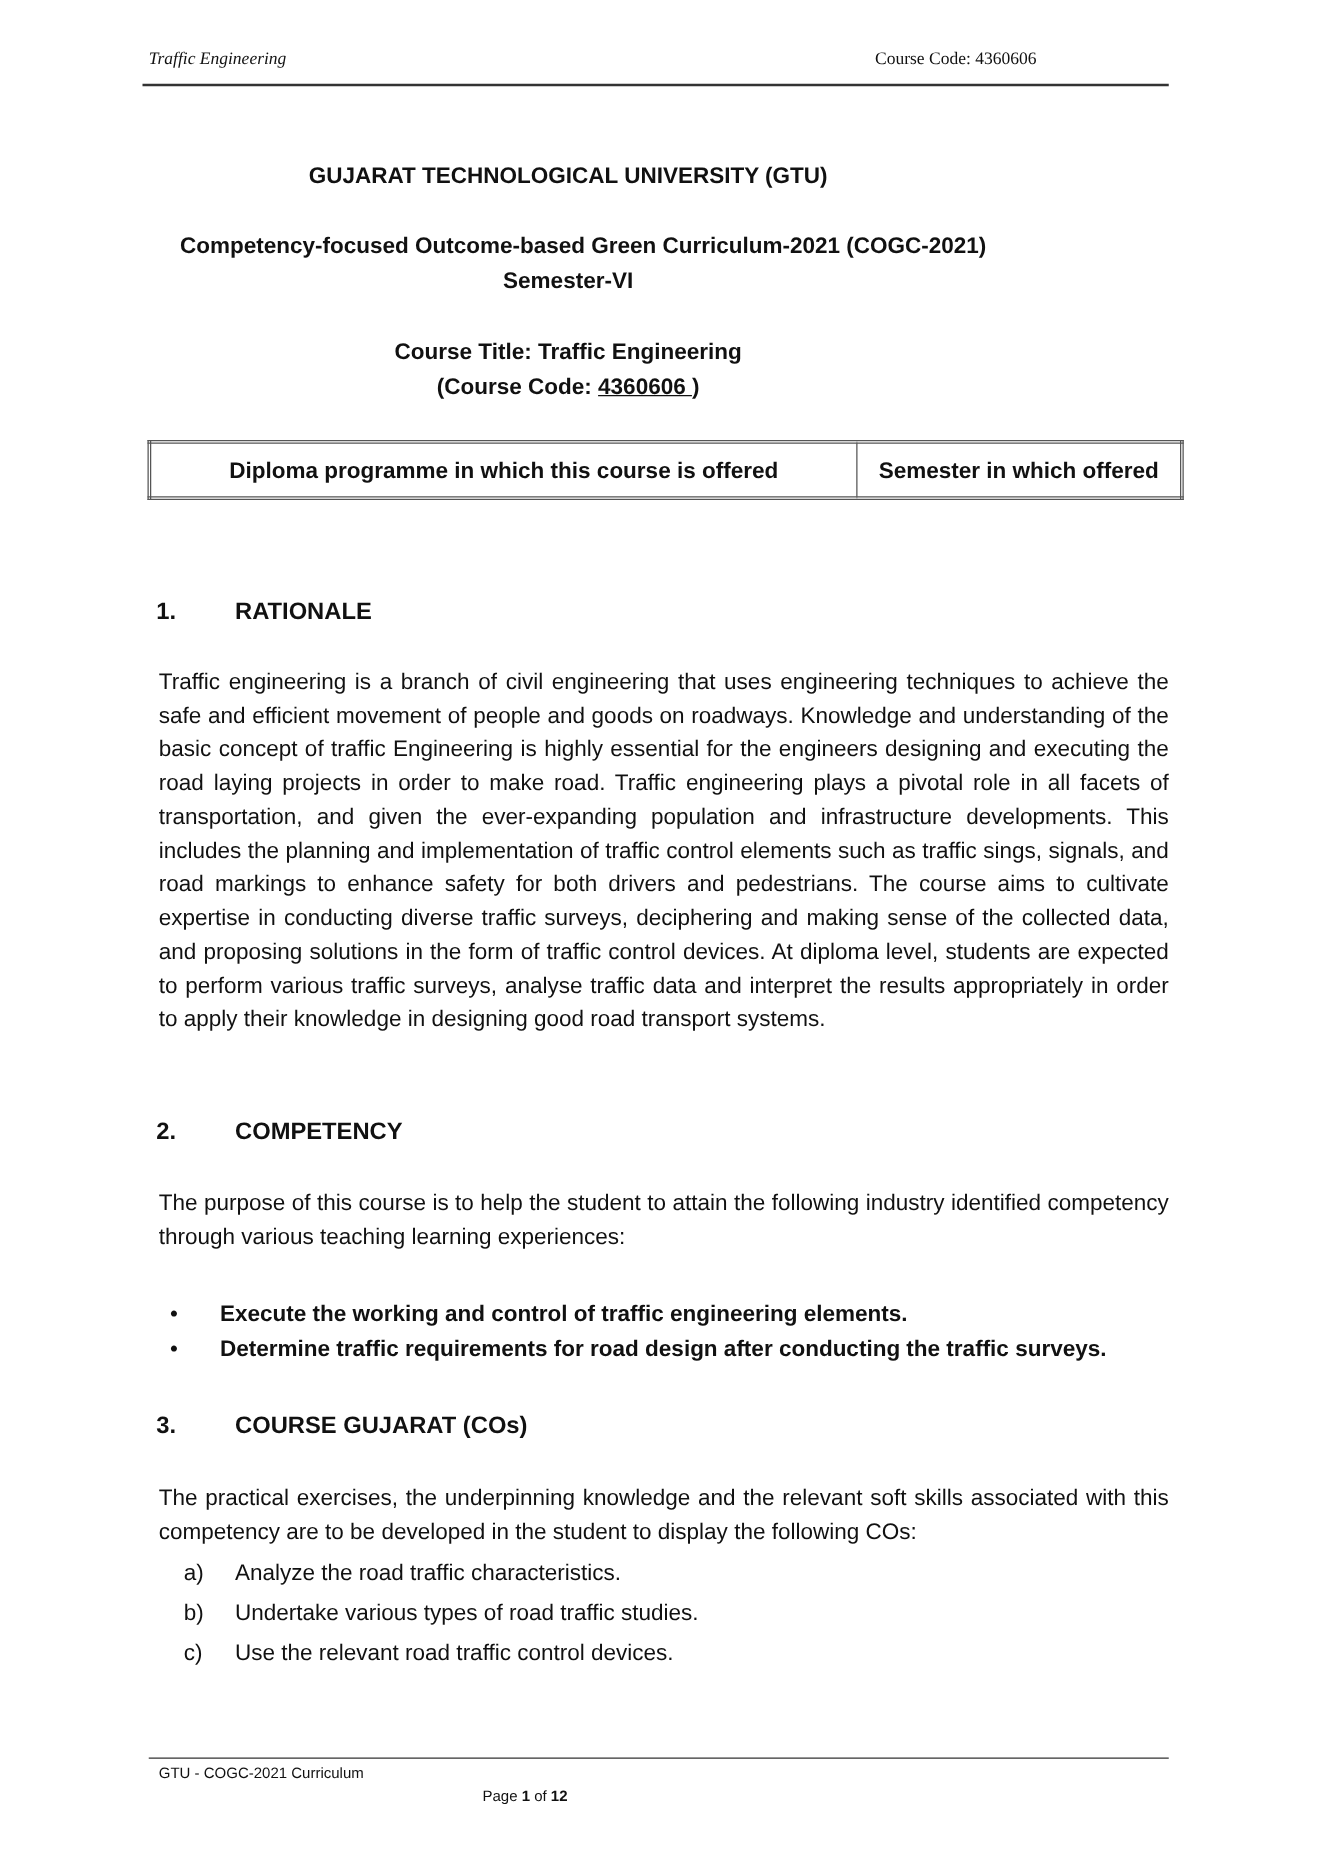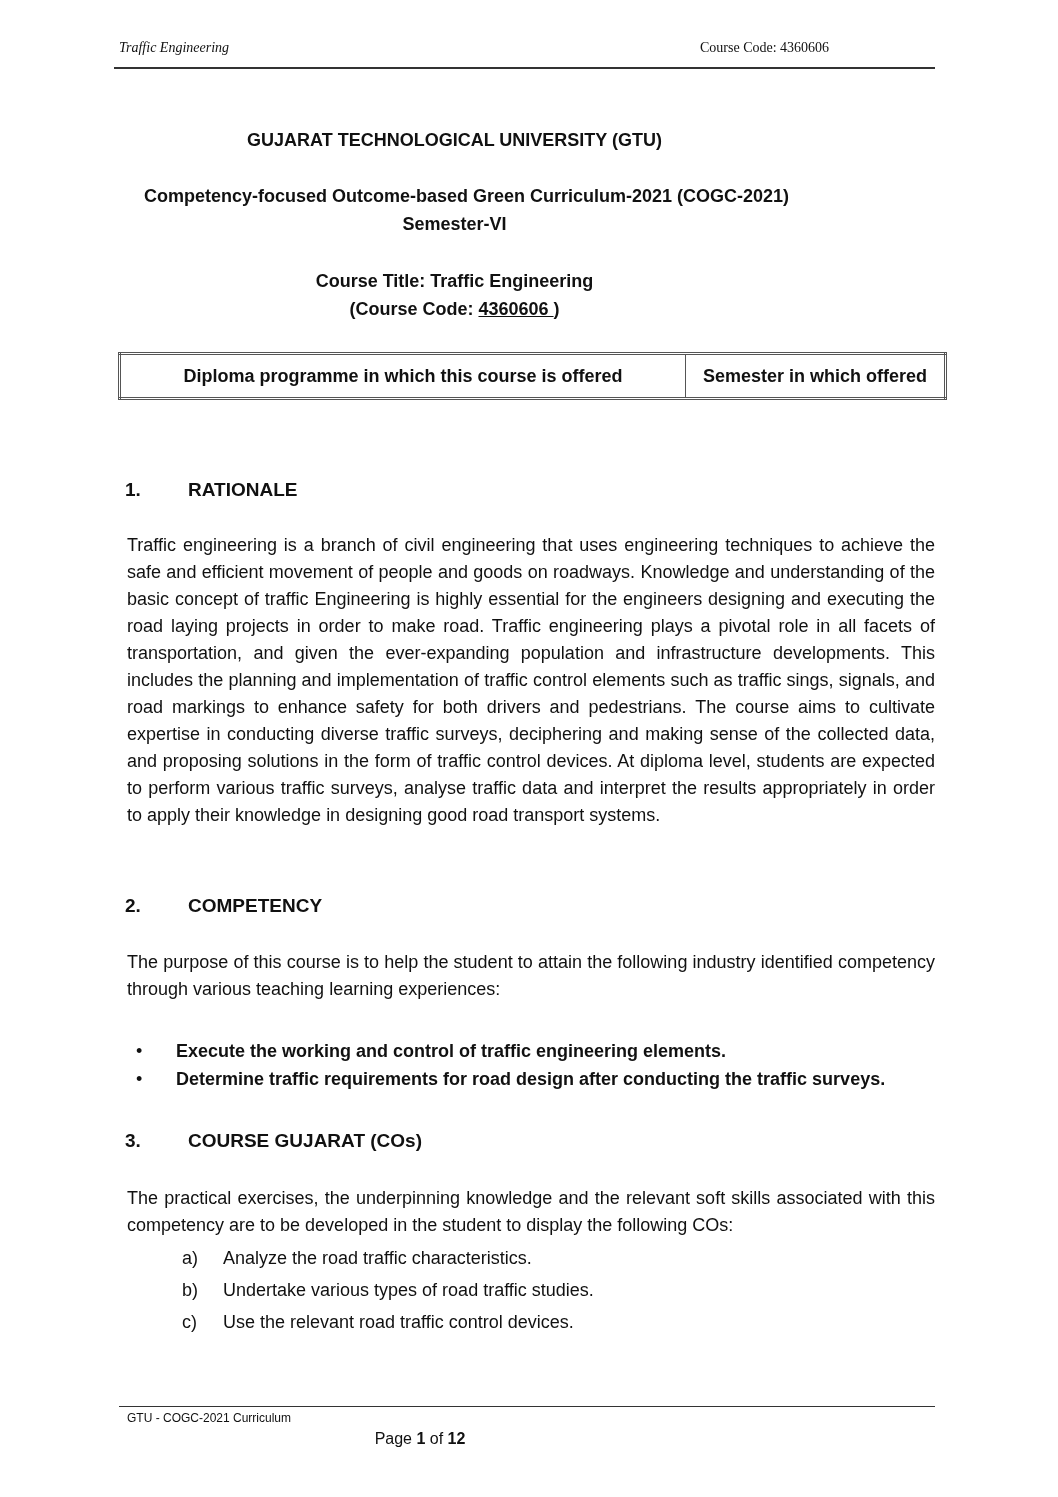--- a/index.html
+++ b/index.html
@@ -19,26 +19,26 @@
   .u { text-decoration: underline; margin-top: 12px; }
   table.offer { position: absolute; left: 118px; top: 352px; width: 829px; border-collapse: collapse; border: 3px double #555; font-size: 18px; }
   table.offer td { border: 1px solid #555; text-align: center; height: 42px; padding: 0; }
   table.offer tr.head td { font-weight: bold; }
   .sec { left: 125px; font-weight: bold; font-size: 19px; }
   .sec .num { display: inline-block; width: 63px; }
   .para { left: 127px; width: 808px; font-size: 18px; line-height: 27px; text-align: justify; }
   .bullets { left: 136px; font-size: 18px; font-weight: bold; }
   .bullets div { height: 28px; line-height: 28px; }
   .bullets .dot { display: inline-block; width: 40px; font-weight: normal; }
-  .cos { left: 147px; font-size: 18px; margin-left: 35px; }
+  .cos { left: 147px; font-size: 18px; }
   .cos div { height: 32px; line-height: 32px; }
   .cos .lbl { display: inline-block; width: 41px; }
   .ftr-rule { left: 119px; top: 1406px; width: 816px; height: 1px; background: #333; }
   .ftr-left { left: 127px; top: 1411px; font-size: 12px; }
-  .ftr-page { left: 0; width: 840px; text-align: center; top: 1430px; font-size: 16px; }
+  .ftr-page { left: 0; width: 840px; text-align: center; top: 1430px; font-size: 12px; }
   .ftr-page b { font-weight: bold; }
 </style>
 </head>
 <body>
 
 <div class="abs serif hdr-left">Traffic Engineering</div>
 <div class="abs serif hdr-right">Course Code:  4360606</div>
 <div class="abs hdr-rule"></div>
 
 <div class="abs sans center t1">GUJARAT TECHNOLOGICAL UNIVERSITY (GTU)</div>

